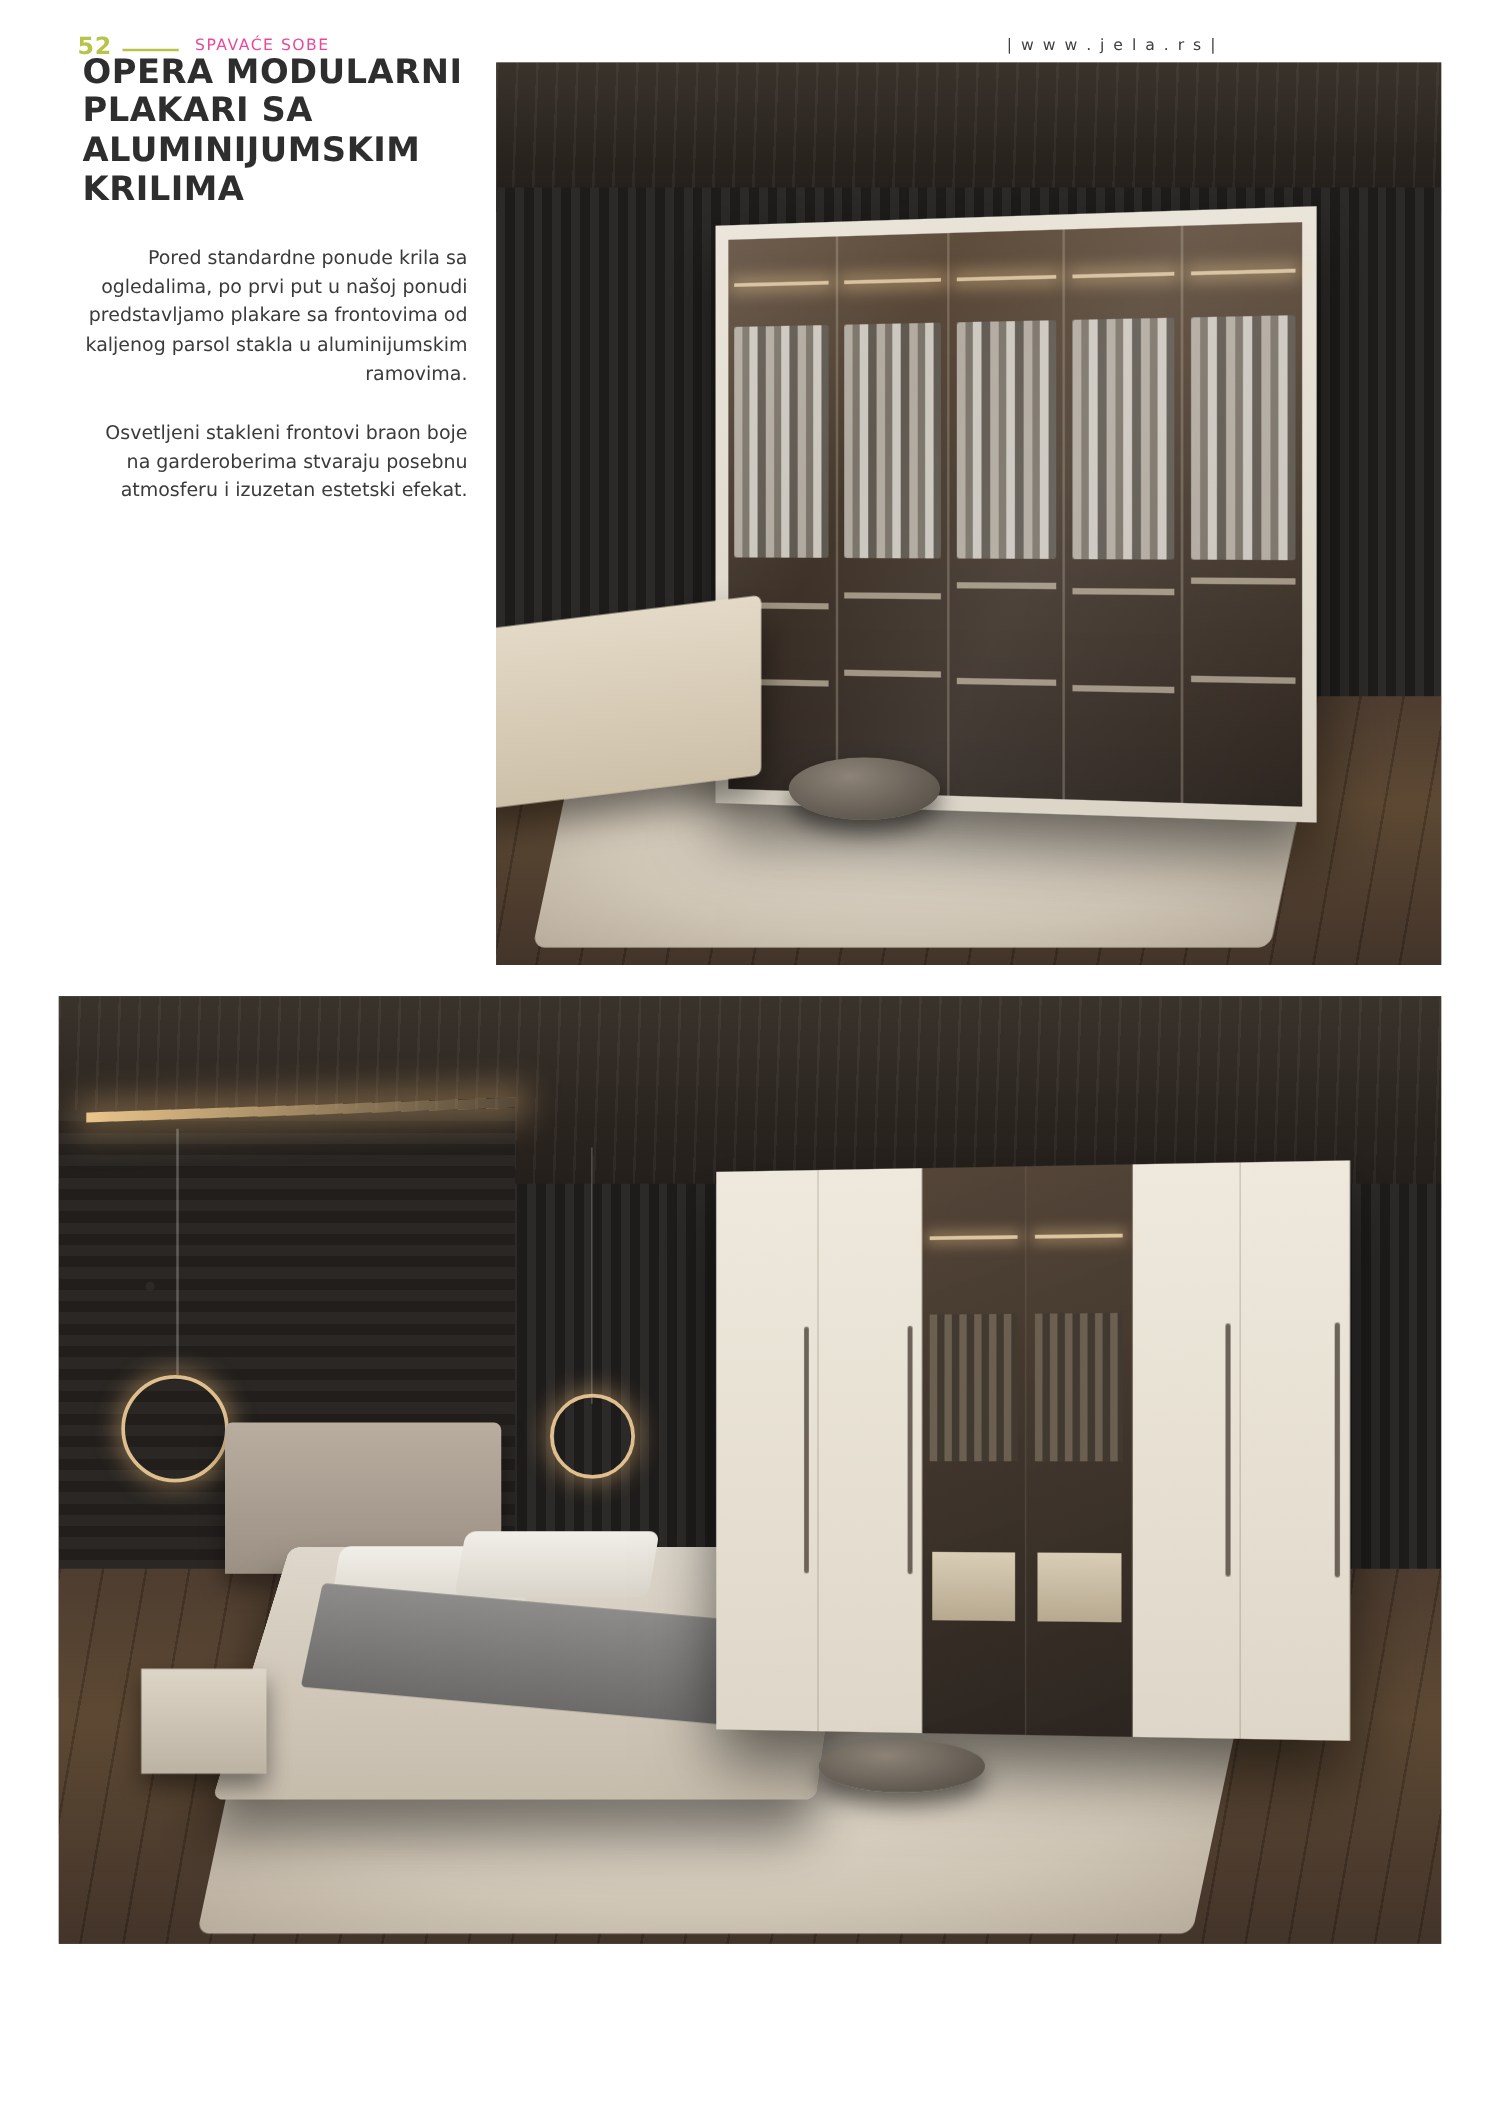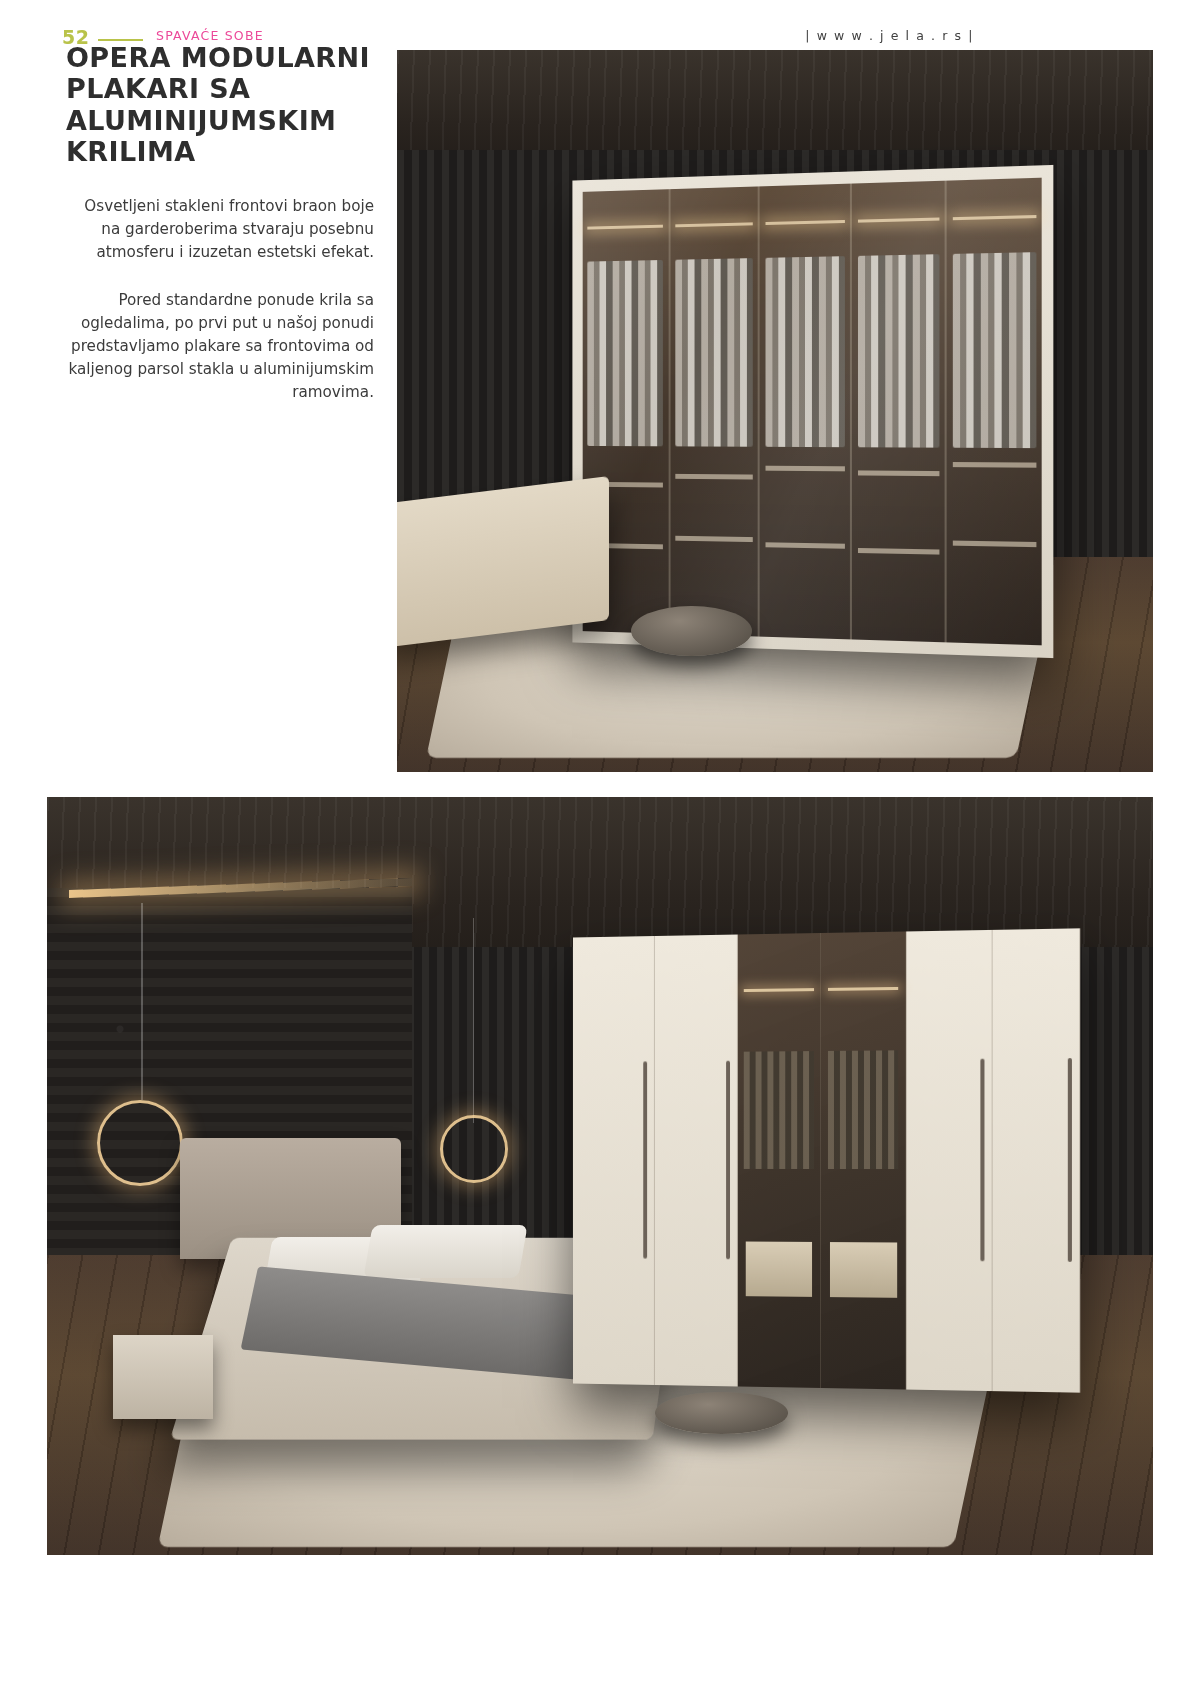--- a/index.html
+++ b/index.html
@@ -281,22 +281,22 @@
 
 <div class="page-header">
   <div class="page-number">52</div>
   <div class="header-rule"></div>
   <div class="header-section">SPAVAĆE SOBE</div>
   <div class="header-site">| w w w . j e l a . r s |</div>
 </div>
 
 <div class="text-col">
   <h1 class="headline">OPERA MODULARNI PLAKARI SA ALUMINIJUMSKIM KRILIMA</h1>
+  <p class="para">Pored standardne ponude krila sa ogledalima, po prvi put u našoj ponudi predstavljamo plakare sa frontovima od kaljenog parsol stakla u aluminijumskim ramovima.</p>
   <p class="para">Osvetljeni stakleni frontovi braon boje na garderoberima stvaraju posebnu atmosferu i izuzetan estetski efekat.</p>
-  <p class="para">Pored standardne ponude krila sa ogledalima, po prvi put u našoj ponudi predstavljamo plakare sa frontovima od kaljenog parsol stakla u aluminijumskim ramovima.</p>
 </div>
 
 <div class="photo" id="photo-top">
   <div class="scene">
     <div class="ceiling-top"></div>
     <div class="ceiling-lines"></div>
     <div class="wall-slats"></div>
     <div class="floor">
         <div class="floor-planks"></div>
       </div>

